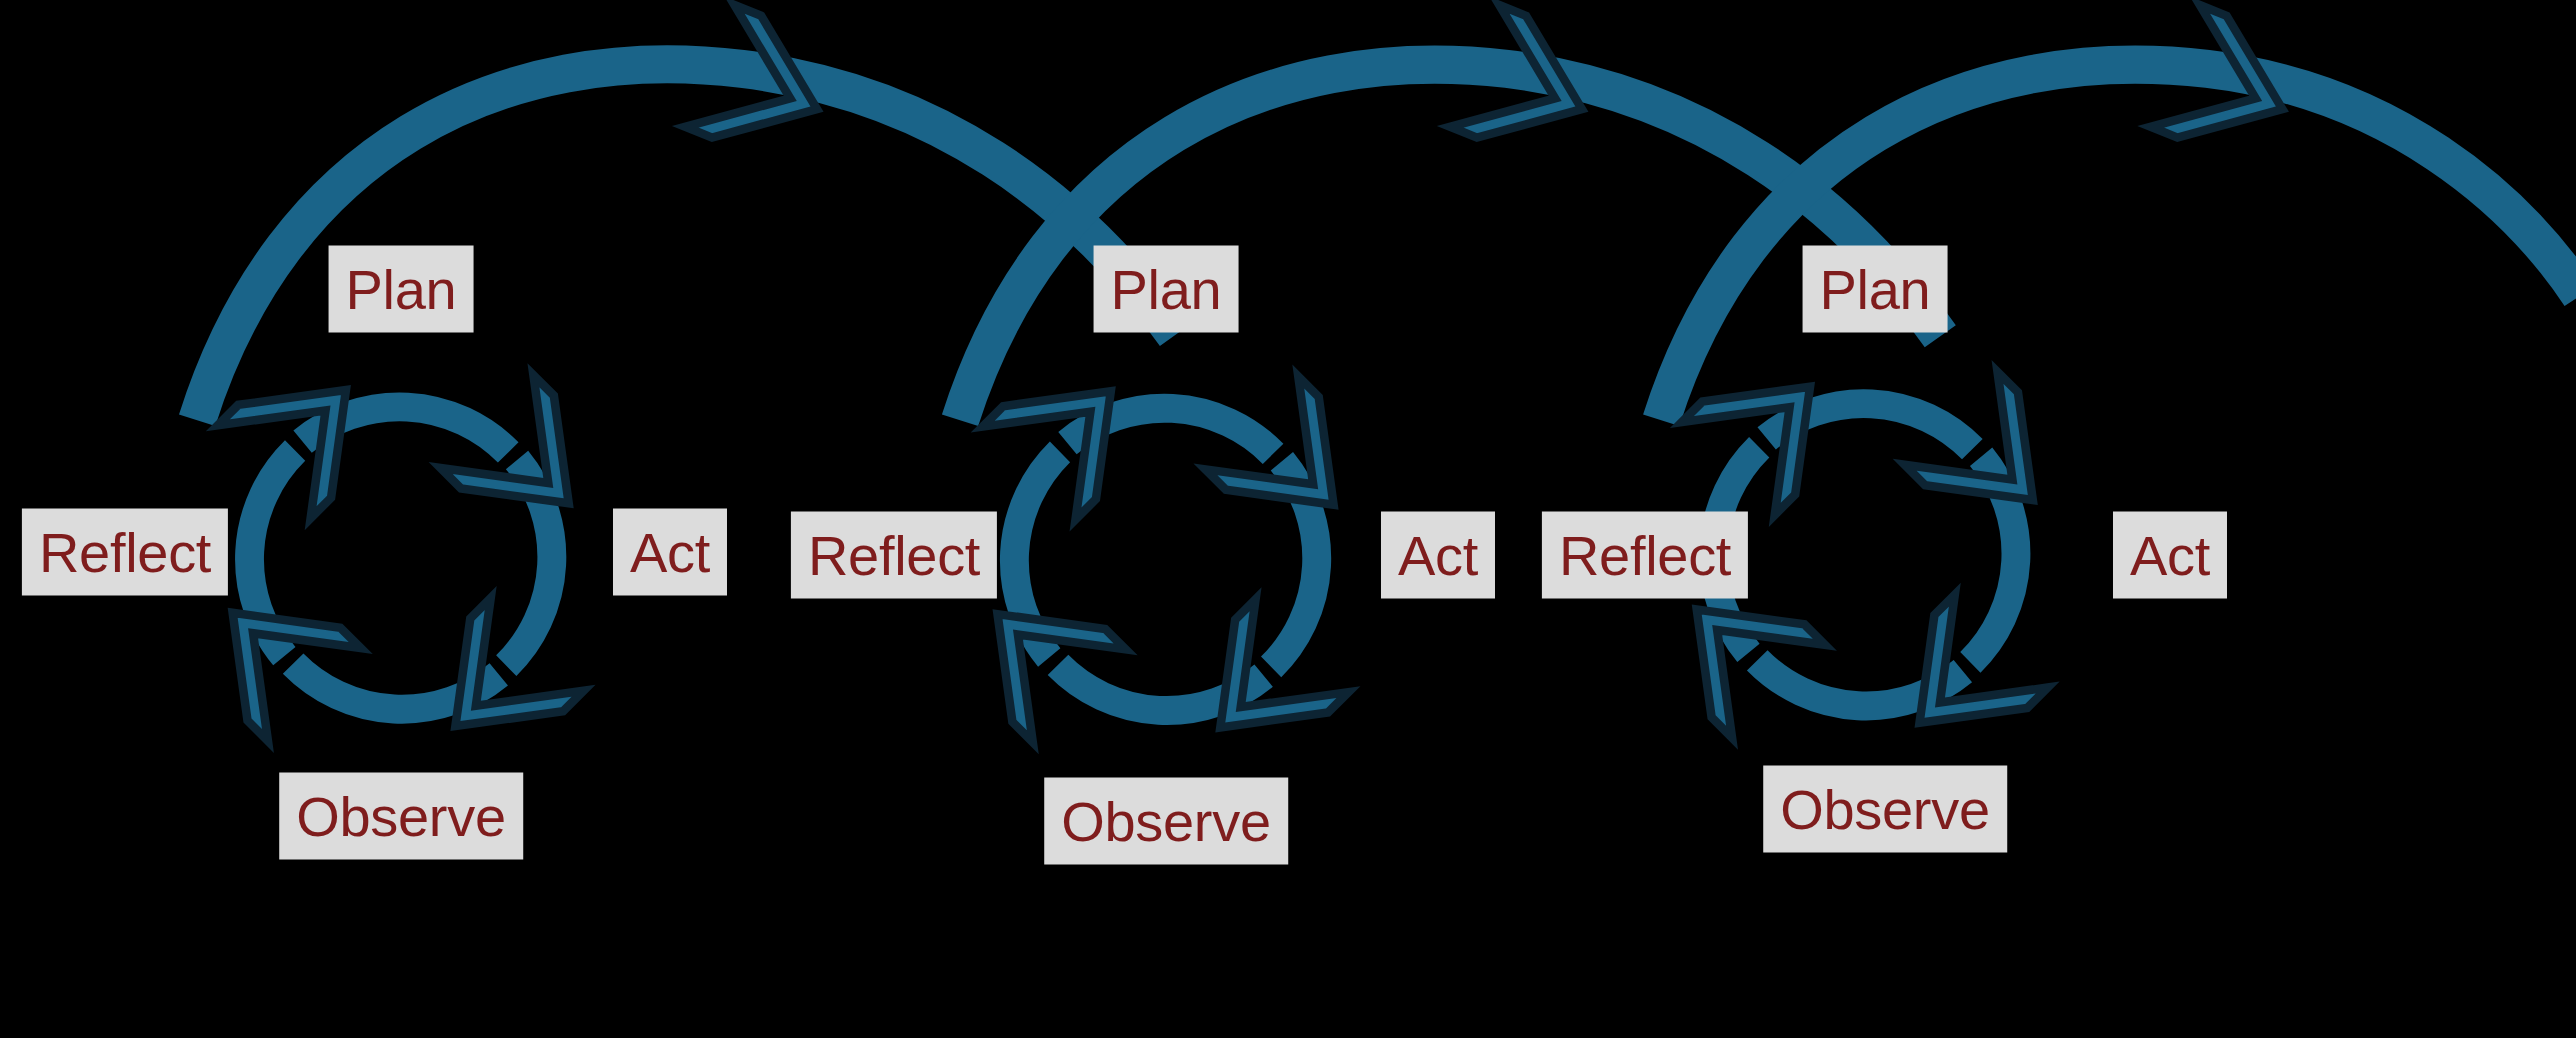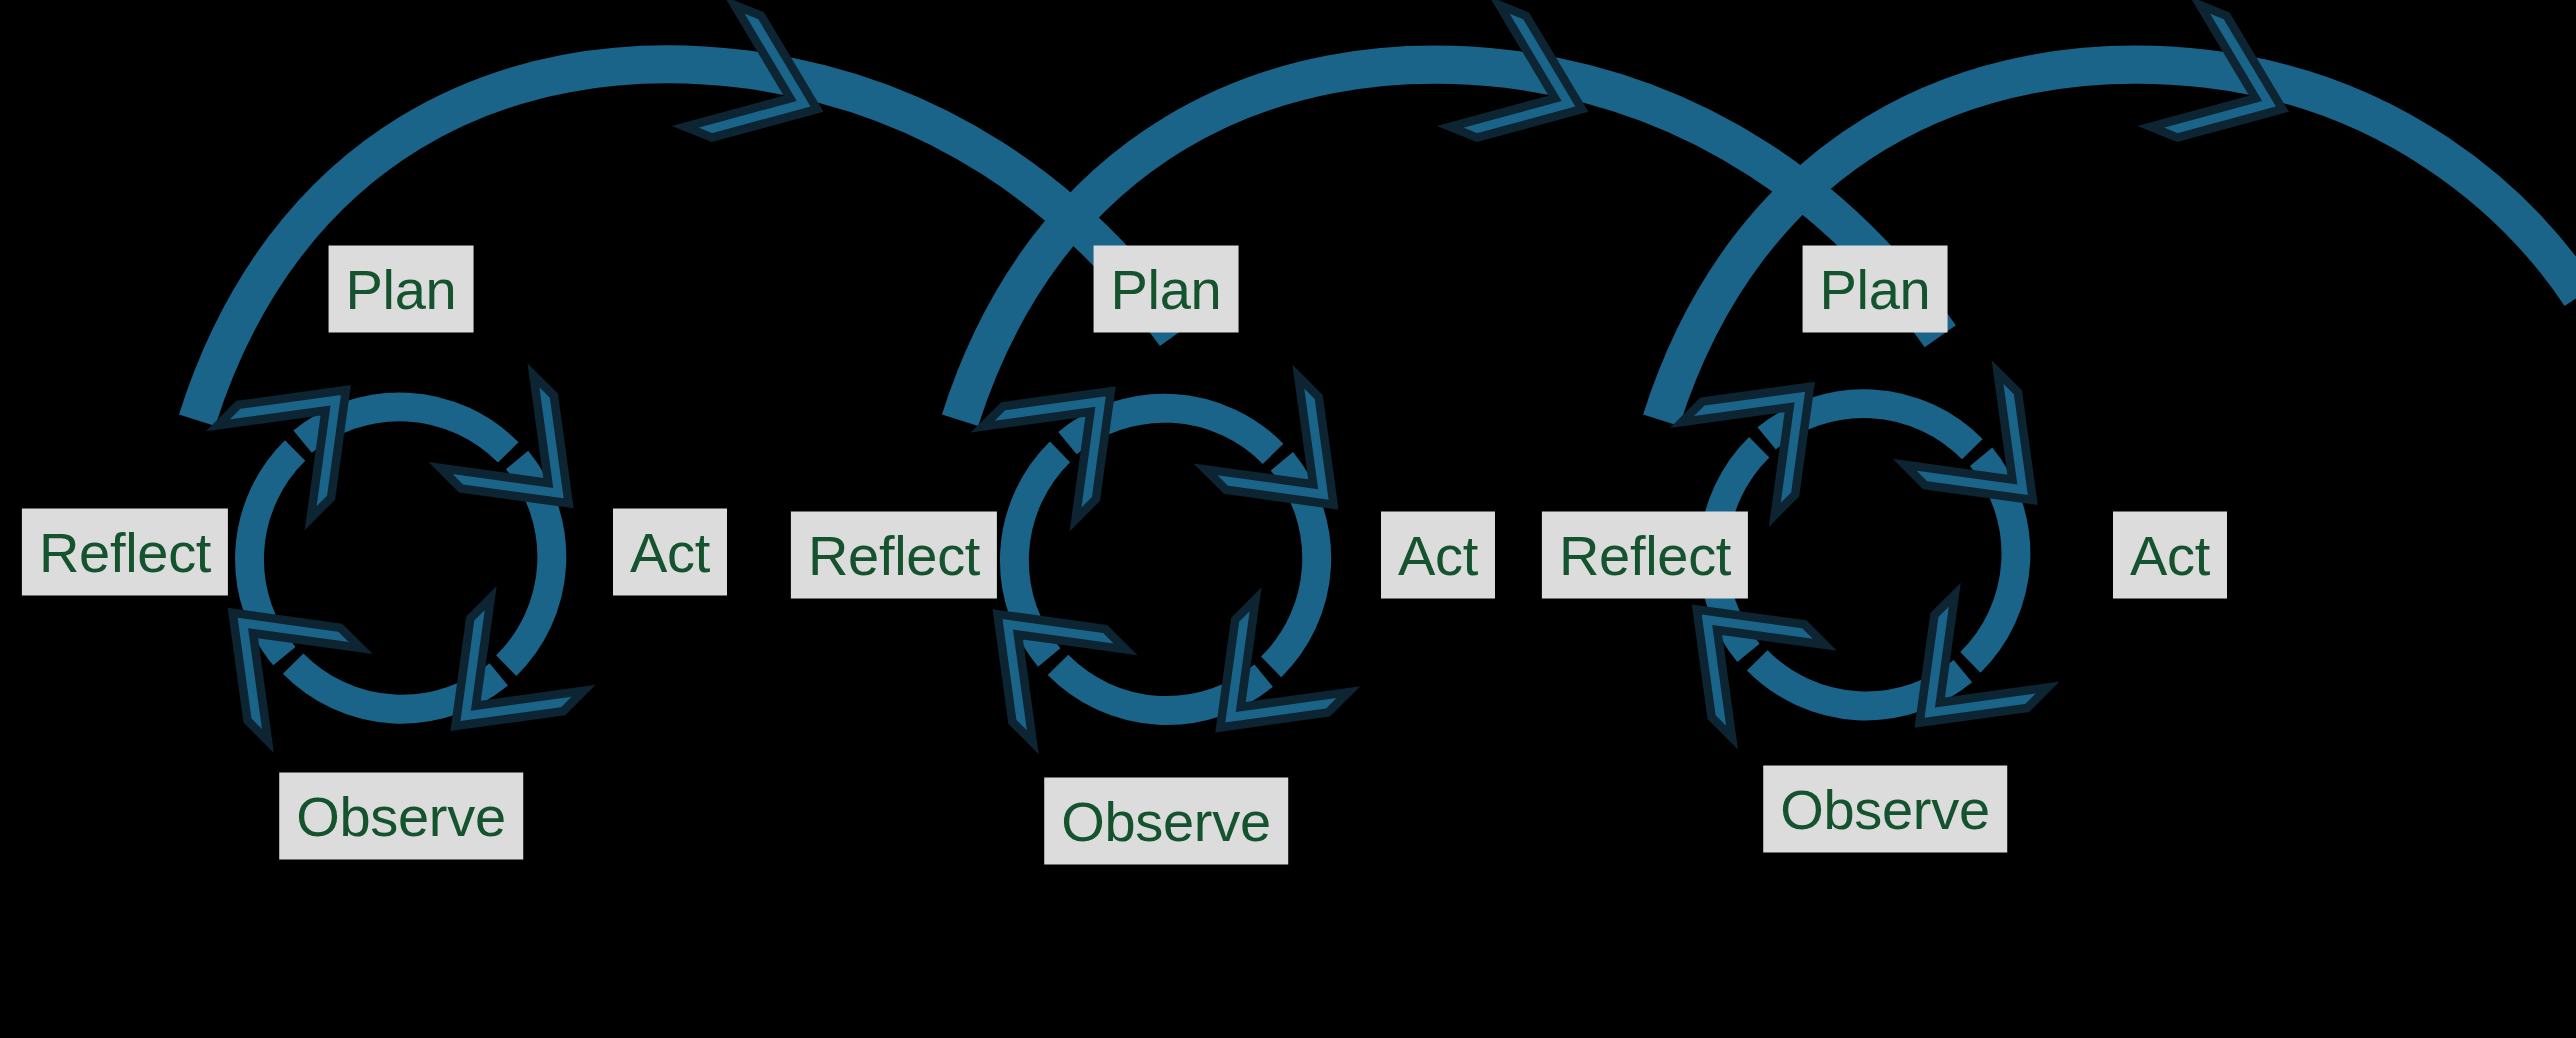--- a/index.html
+++ b/index.html
@@ -6,21 +6,21 @@
   html,body{margin:0;padding:0;background:#000;}
   body{
     width:2576px;height:1038px;overflow:hidden;
     font-family:"Liberation Sans","DejaVu Sans",sans-serif;
   }
   #stage{position:relative;width:2576px;height:1038px;background:#000;}
   svg#canvas{position:absolute;left:0;top:0;width:2576px;height:1038px;display:block;}
   .lbl{
     position:absolute;
     background:#dcdcdc;
-    color:#14532d;
+    color:#7f1d1d;
     display:flex;align-items:center;justify-content:center;
     font-size:56px;
     line-height:1;
     letter-spacing:-0.3px;
     white-space:nowrap;
     box-sizing:border-box;
     padding:0 17px;
     height:87px;
     transform:translate(-50%,-50%);
     font-family:"Liberation Sans","DejaVu Sans",sans-serif;

